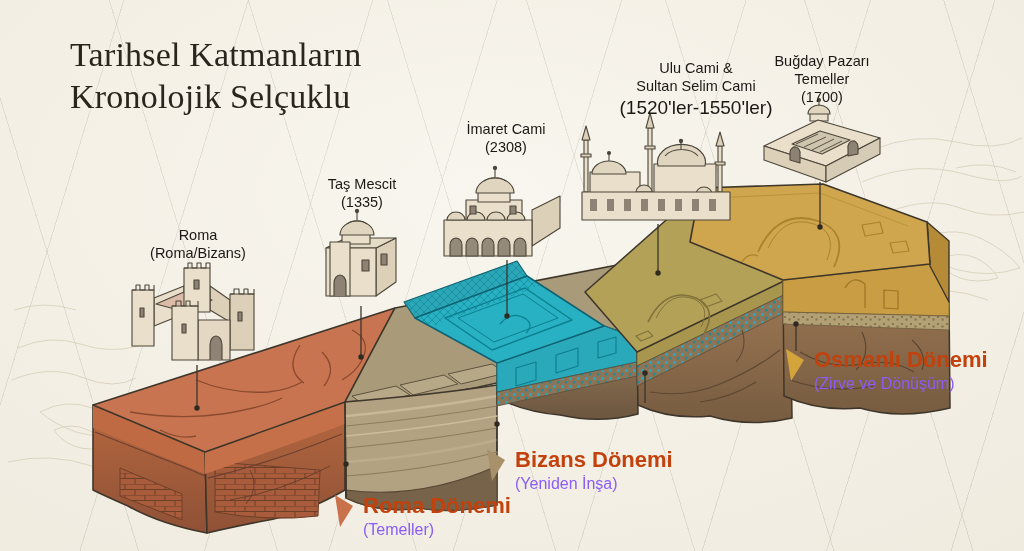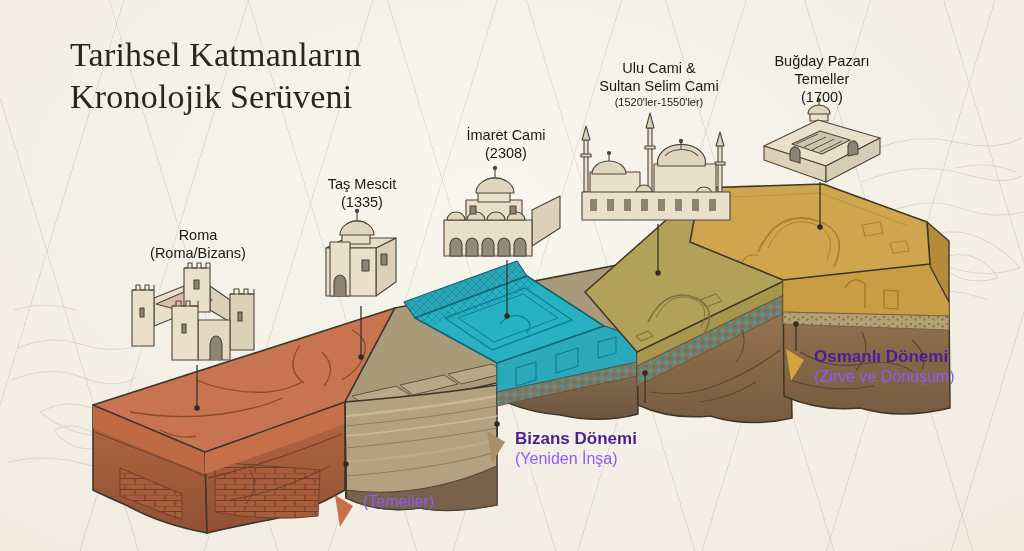--- a/index.html
+++ b/index.html
@@ -15,21 +15,21 @@
   .illus{position:absolute;left:0;top:0;z-index:1;}
   .page-title{position:absolute;left:38px;top:34px;z-index:3;
     font-family:"Liberation Serif","DejaVu Serif",serif;
     font-size:34px;line-height:1.24;color:#2a251d;letter-spacing:.2px;margin-left:32px;}
   .page-title span{display:block;}
   .blabel{position:absolute;z-index:3;transform:translateX(-50%);text-align:center;
     font-size:14.5px;line-height:1.24;color:#1c1915;white-space:nowrap;}
   .blabel span{display:block;}
   .plabel{position:absolute;z-index:3;display:flex;gap:9px;align-items:flex-start;white-space:nowrap;}
   .plabel .ptext{padding-top:0px;}
-  .pname{display:block;font-weight:700;font-size:17px;line-height:1.25;color:#4c1d95;}
+  .pname{display:block;font-weight:700;font-size:22px;line-height:1.25;color:#c2410c;}
   .psub{display:block;font-weight:400;font-size:16px;line-height:1.3;color:#8b5cf6;}
   .pmark{flex:0 0 auto;margin-top:2px;}
 </style>
 </head>
 <body>
 
 <div class="stage">
 
   <svg class="illus" width="1024" height="551" viewBox="0 0 1024 551">
     <defs>
@@ -314,55 +314,56 @@
         <circle cx="497" cy="424" r="2.7" fill="#2e2a22" stroke="none"></circle>
       <path d="M645,374 V403"></path>
         <circle cx="645" cy="373" r="2.7" fill="#2e2a22" stroke="none"></circle>
       <path d="M796,325 V351"></path>
         <circle cx="796" cy="324" r="2.7" fill="#2e2a22" stroke="none"></circle>
     </g>
   </svg>
 
   <div class="page-title">
     <span>Tarihsel Katmanların</span>
-    <span>Kronolojik Serüveni</span>
+    <span>Kronolojik Selçuklu</span>
   </div>
 
   <div class="blabel" style="left:198px;top:227px">
     <span>Roma</span>
     <span>(Roma/Bizans)</span>
   </div>
   <div class="blabel" style="left:362px;top:176px">
     <span>Taş Mescit</span>
     <span>(1335)</span>
   </div>
-  <div class="blabel" style="left:506px;top:127px">
+  <div class="blabel" style="left:506px;top:121px">
     <span>İmaret Cami</span>
     <span>(2308)</span>
   </div>
-  <div class="blabel" style="left:659px;top:60px">
+  <div class="blabel" style="left:696px;top:60px">
     <span>Ulu Cami &amp;</span>
     <span>Sultan Selim Cami</span>
-    <span style="font-size:11px">(1520'ler-1550'ler)</span>
+    <span style="font-size:19px">(1520'ler-1550'ler)</span>
   </div>
   <div class="blabel" style="left:822px;top:53px">
     <span>Buğday Pazarı</span>
     <span>Temeller</span>
     <span>(1700)</span>
   </div>
 
   <div class="plabel" style="left:334px;top:492px">
     <svg class="pmark" width="20" height="34" viewBox="0 0 20 34">
       <polygon points="1,1 19,12 6,33" fill="#c8714a"></polygon>
     </svg>
     <div class="ptext">
+      <span class="pname">Roma Dönemi</span>
       <span class="psub">(Temeller)</span>
     </div>
   </div>
-  <div class="plabel" style="left:486px;top:428px">
+  <div class="plabel" style="left:486px;top:446px">
     <svg class="pmark" width="20" height="34" viewBox="0 0 20 34">
       <polygon points="1,1 19,12 6,33" fill="#a8906a"></polygon>
     </svg>
     <div class="ptext">
       <span class="pname">Bizans Dönemi</span>
       <span class="psub">(Yeniden İnşa)</span>
     </div>
   </div>
   <div class="plabel" style="left:785px;top:346px">
     <svg class="pmark" width="20" height="34" viewBox="0 0 20 34">

